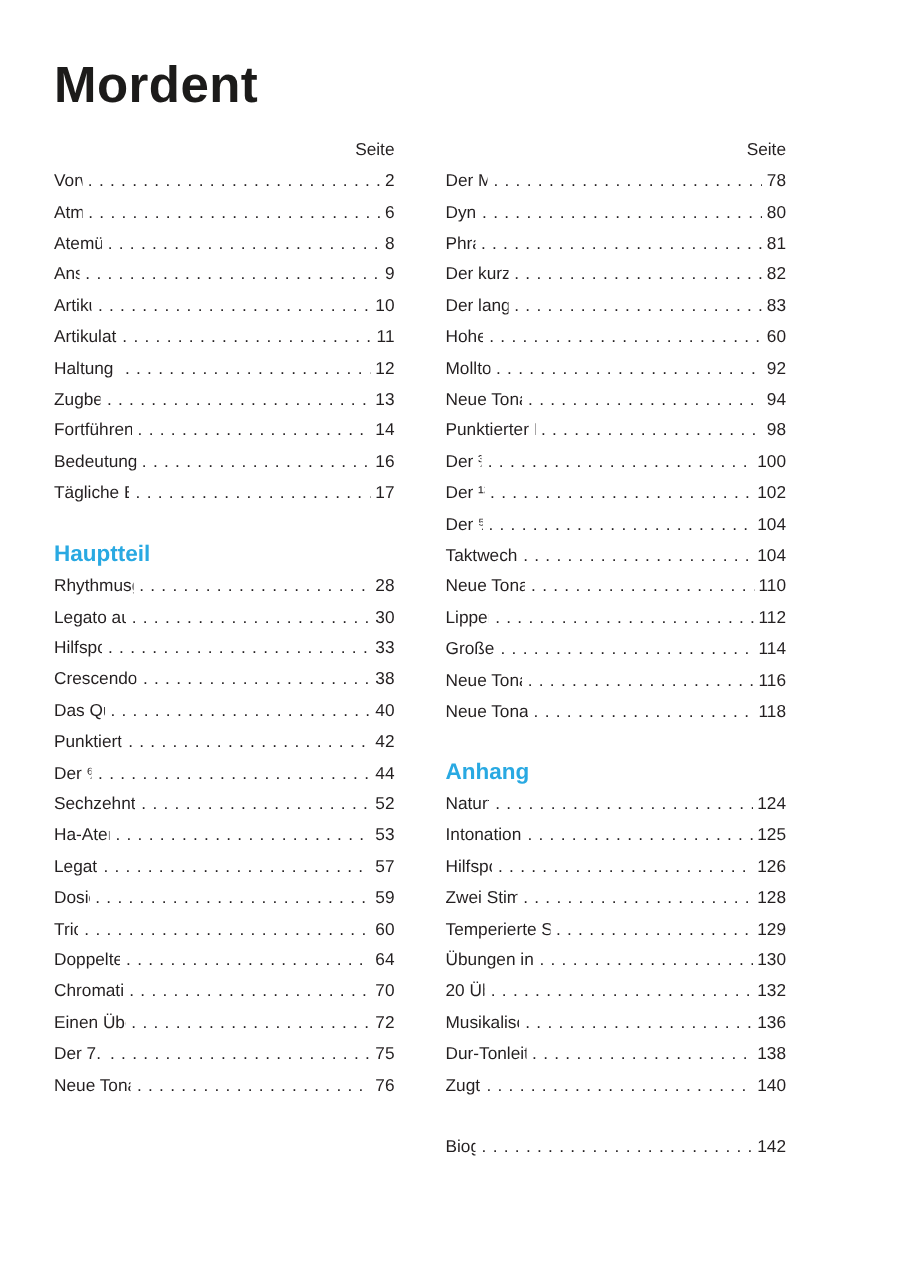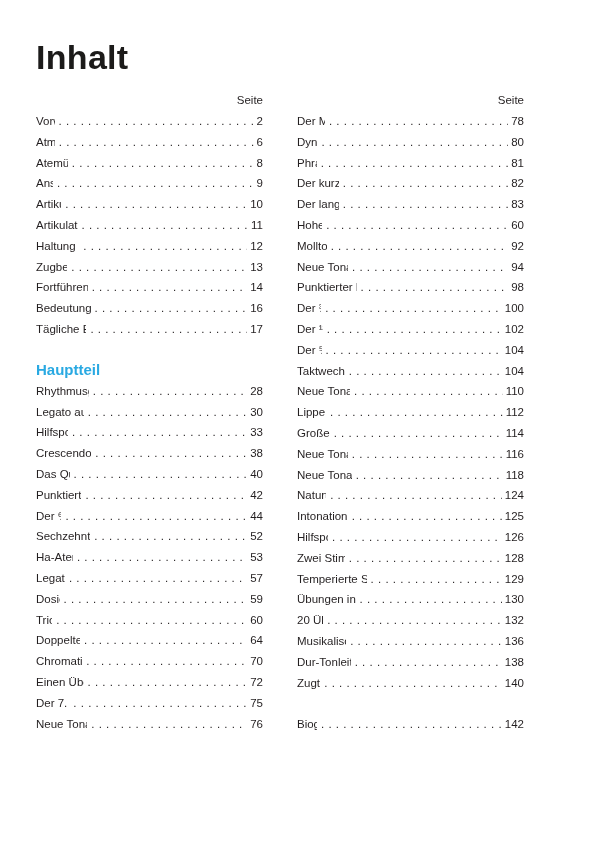--- a/index.html
+++ b/index.html
@@ -55,21 +55,21 @@
   .entry .dots::before {
     content: ". . . . . . . . . . . . . . . . . . . . . . . . . . . . . . . . . . . . . . . . . . . . . . . . . . . . . . . .";
     word-spacing: 1px;
   }
   .entry .pagenum { white-space: nowrap; text-align: right; flex: 0 0 auto; }
 </style>
 </head>
 <body>
 
 <div class="page">
-  <h1 class="title">Inhalt</h1>
+  <h1 class="title">Mordent</h1>
   <div class="columns">
     <div class="col" id="col-left">
         <div class="seite">Seite</div>
         <div class="section-entries">
           <div class="entry">
             <span class="label">Vorwort</span>
             <span class="dots"></span>
             <span class="pagenum">2</span>
           </div>
         </div>
@@ -301,20 +301,21 @@
             <span class="label">Neue Tonart: A-Dur/fis-Moll</span>
             <span class="dots"></span>
             <span class="pagenum">116</span>
           </div>
           <div class="entry">
             <span class="label">Neue Tonart: Ges-Dur/es-Moll</span>
             <span class="dots"></span>
             <span class="pagenum">118</span>
           </div>
         </div>
+        <div class="section-heading">Anhang</div>
         <div class="section-entries">
           <div class="entry">
             <span class="label">Naturtonreihe</span>
             <span class="dots"></span>
             <span class="pagenum">124</span>
           </div>
           <div class="entry">
             <span class="label">Intonation auf der Posaune</span>
             <span class="dots"></span>
             <span class="pagenum">125</span>

